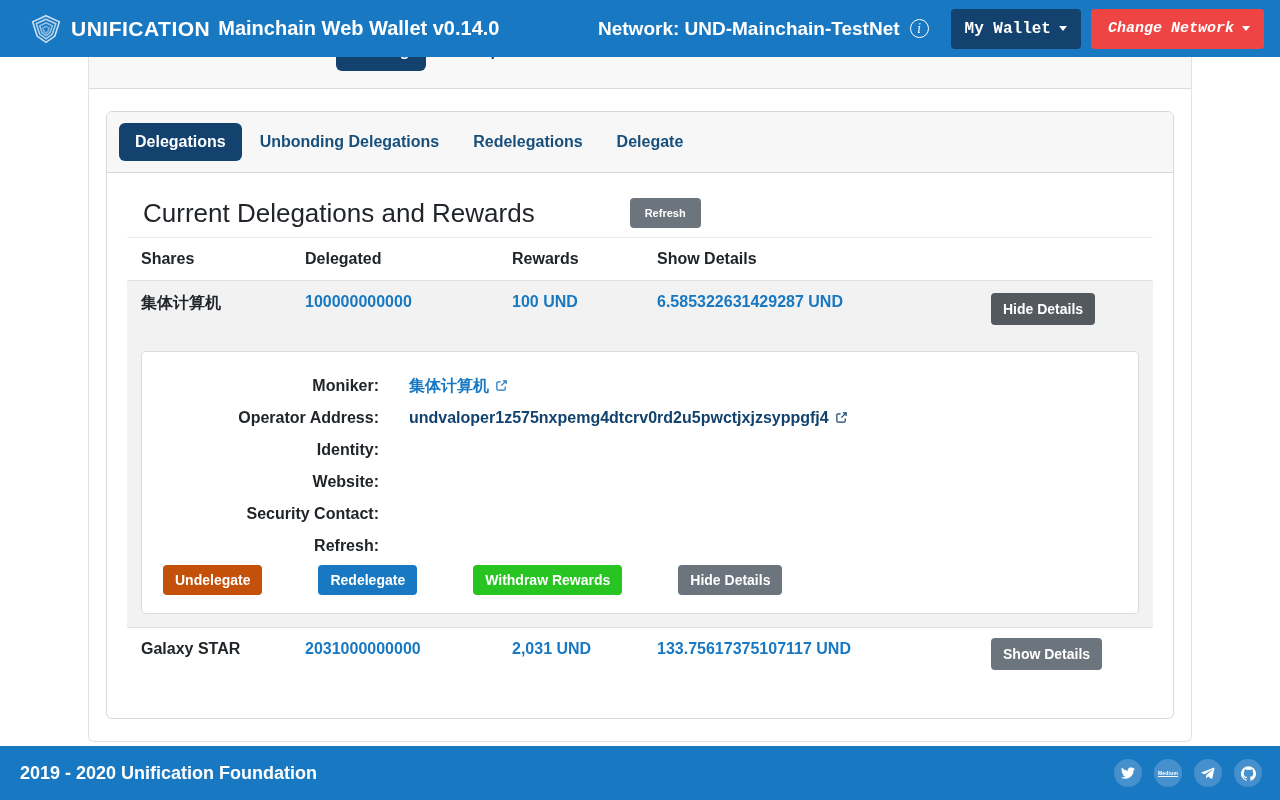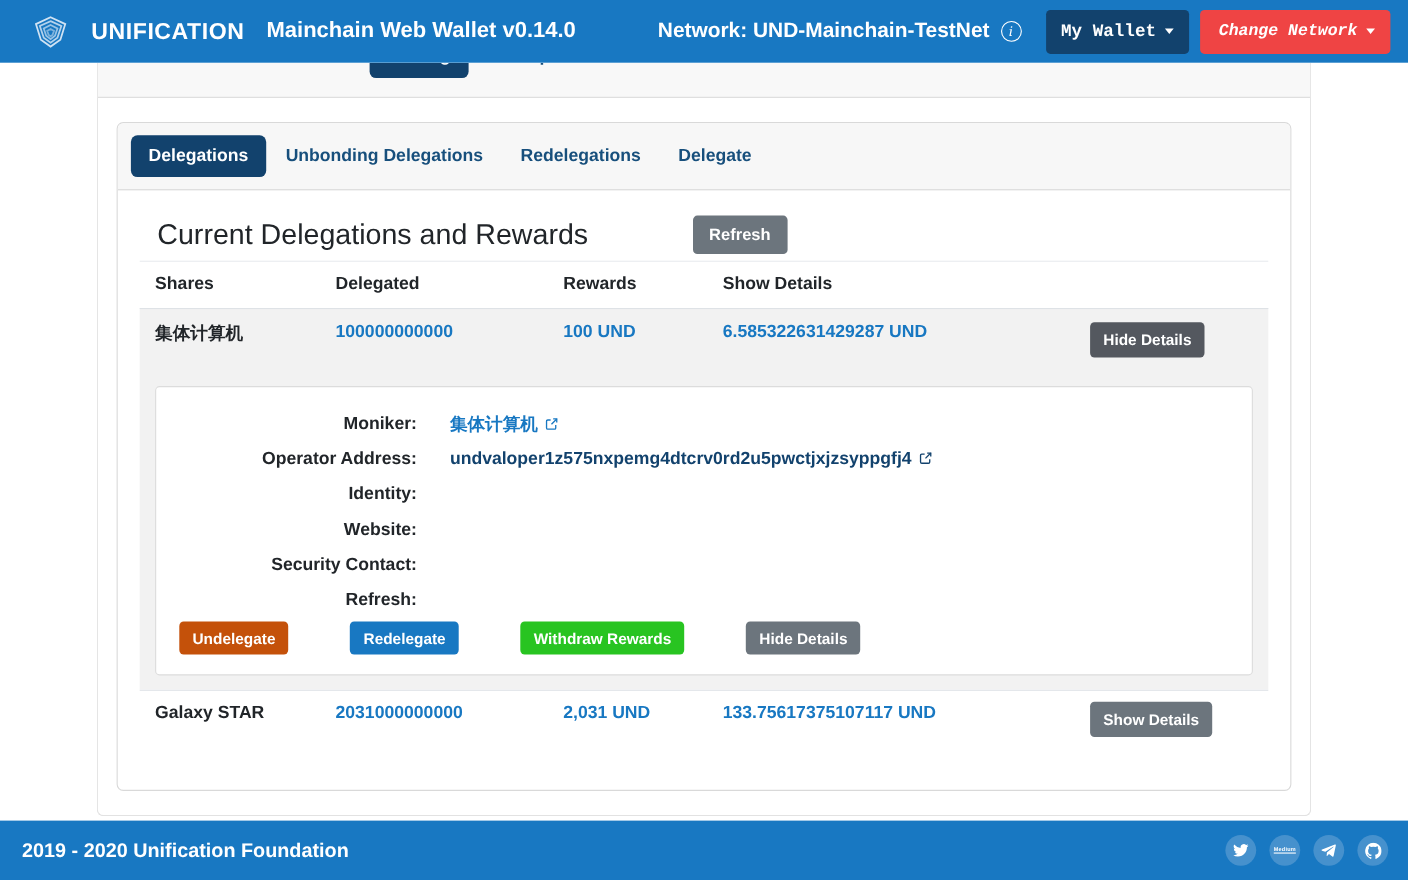--- a/index.html
+++ b/index.html
@@ -9,21 +9,21 @@
     background:#ffffff; color:#212529;
     display:flex; flex-direction:column; overflow:hidden;
   }
 
   
   .app-header {
     height:57px; background:#1878c2; color:#fff;
     display:flex; align-items:center; padding:0 16px 0 30px;
     flex:0 0 auto; position:relative; z-index:10;
   }
-  .brand { display:flex; align-items:center;gap:12px; }
+  .brand { display:flex; align-items:center; }
   .brand svg { margin-right:9px; }
   .brand-name { font-size:21px; font-weight:700; letter-spacing:.5px; }
   .brand-title { font-size:20px; font-weight:700; margin-left:8px; }
   .network-wrap { margin-left:auto; display:flex; align-items:center; }
   .network-label { font-size:19px; font-weight:700; }
   .info-icon {
     width:19px; height:19px; border:1.5px solid #fff; border-radius:50%;
     display:inline-flex; align-items:center; justify-content:center;
     font-family:"DejaVu Serif", serif; font-style:italic; font-size:12px;
     margin-left:10px; color:#fff;
@@ -72,21 +72,21 @@
     padding:10px 16px; font-size:16px; font-weight:700; color:#174f7c;
     margin-right:2px; cursor:pointer; white-space:nowrap;
   }
   .sub-tab.active { background:#12426d; color:#fff; border-radius:6px; }
 
   .panel-body { padding:20px 20px 36px 20px; }
   .heading-row { display:flex; align-items:center; margin-left:16px; height:40px; }
   .section-title { font-size:26px; font-weight:500; color:#212529; }
   .btn { border:none; border-radius:4px; color:#fff; cursor:pointer;
          font-family:"Liberation Sans", sans-serif; font-weight:700; }
-  .btn-refresh { background:#6c757d; font-size:15px; padding:9px 15px; margin-left:95px; }
+  .btn-refresh { background:#6c757d; font-size:11px; padding:9px 15px; margin-left:95px; }
 
   
   .dtable { margin-top:4px; border-top:1px solid #e9ecef; font-size:16px; }
   .dgrid { display:grid; grid-template-columns:164px 207px 145px 334px 1fr; }
   .dcell { padding:12px 14px; }
   .dhead .dcell { font-weight:700; color:#212529; }
   .row-striped { background:#f2f2f2; border-top:1px solid #dee2e6; padding-bottom:13px; }
   .row-plain { background:#fff; border-top:1px solid #dee2e6; }
   .cell-name { font-weight:700; color:#212529; }
   a.cell-link { color:#1878c2; font-weight:700; text-decoration:none; }

